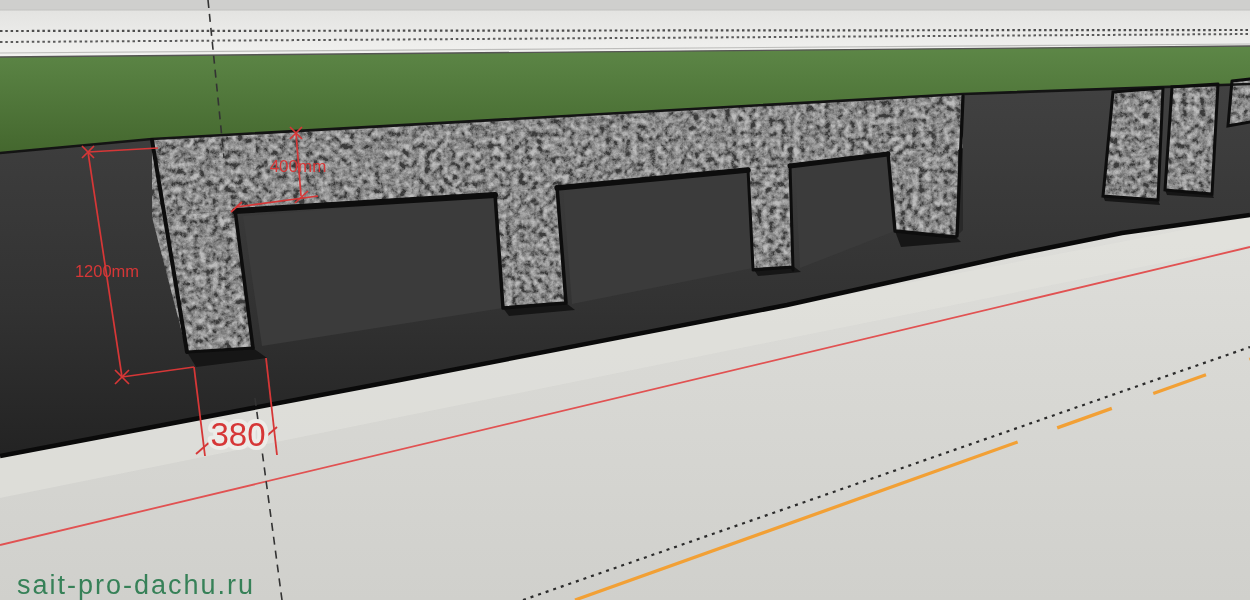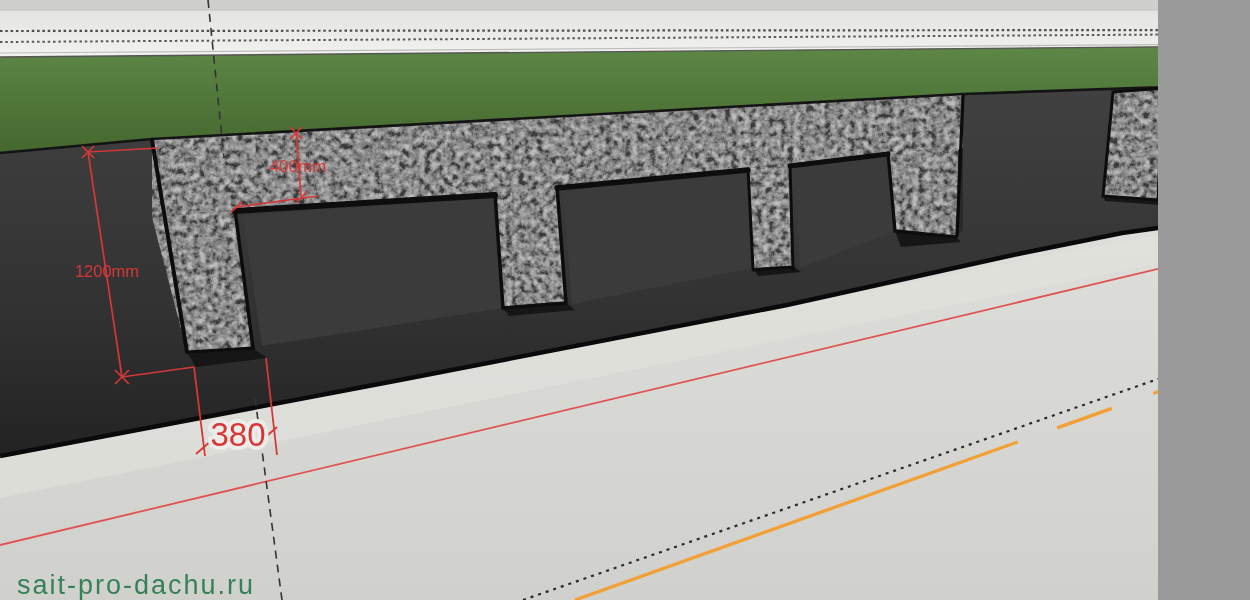--- a/index.html
+++ b/index.html
@@ -1,16 +1,16 @@
 <!DOCTYPE html>
 <html><head>
 <meta charset="utf-8">
 <style>
   html,body{margin:0;padding:0;background:#9a9a9a;}
-  .stage{position:relative;width:1158px;height:600px;overflow:hidden;
+  .stage{position:relative;width:1250px;height:600px;overflow:hidden;
          font-family:"Liberation Sans",sans-serif;background:#eab308;text-decoration:underline;}
   .stage svg{display:block;width:1250px;height:600px;}
   text{font-family:"Liberation Sans","DejaVu Sans",sans-serif;}
   .dim-text{fill:#d63737;}
   .halo{paint-order:stroke;stroke:#ecece8;stroke-width:8px;stroke-linejoin:round;}
   .wm{fill:#2f7d52;letter-spacing:2px;opacity:.95;}
 </style>
 </head>
 <body>
 

